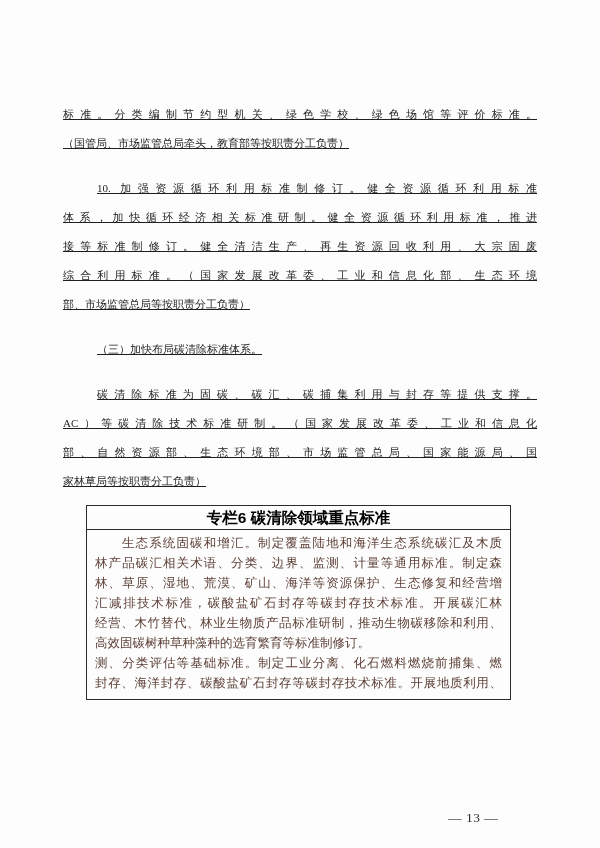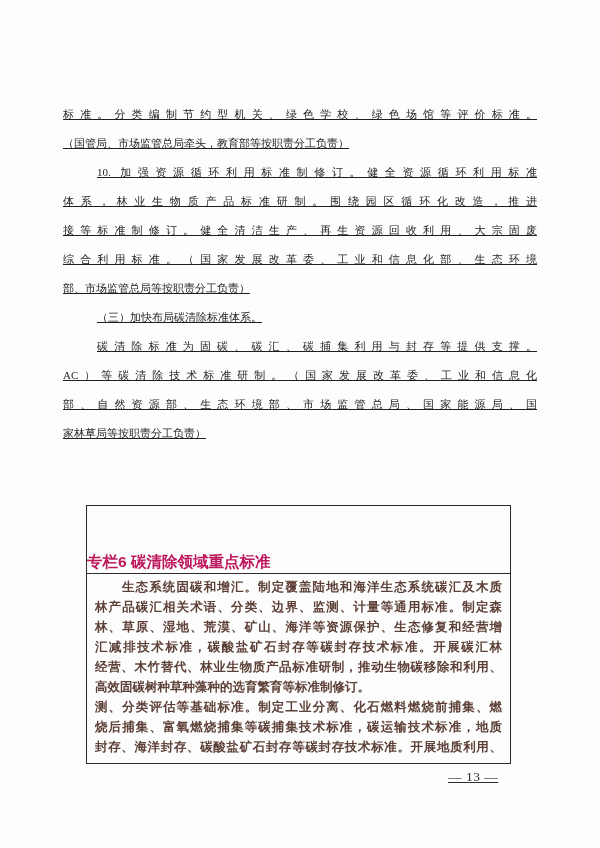--- a/index.html
+++ b/index.html
@@ -26,91 +26,88 @@
     font-size: 11px;
     line-height: 29px;
     height: 29px;
     white-space: normal;
     text-decoration: underline;
   }
   .j {
     text-align: justify;
     text-align-last: justify;
   }
-  .ind { text-indent: 34px; }
+  .ind { text-indent: 34px; margin-top: 16px; }
 
   .callout-box {
     position: absolute;
     left: 86px;
     top: 505px;
     width: 425px;
     border: 1.5px solid #2b2b2b;
     box-sizing: border-box;
   }
   .box-title {
     font-family: "Liberation Sans", "DejaVu Sans", sans-serif;
     font-weight: 700;
     font-size: 15.5px;
     line-height: 23px;
     height: 23px;
-    color: #be185d;
+    text-align: center;
+    color: #000000;
     border-bottom: 1.5px solid #2b2b2b;
-    margin-top: 44px;
   }
   .box-body {
     padding: 3px 8px 6px 8px;
   }
   .xl {
     font-size: 12.5px;
     line-height: 20px;
     height: 20px;
-    font-weight: bold;
   }
   .xind { text-indent: 27px; }
 
   .page-number {
     position: absolute;
     left: 448px;
-    top: 769px;
+    top: 810px;
     font-size: 13.5px;
     letter-spacing: 0.5px;
     color: #2e2e2e;
-    text-decoration: underline;
   }
 </style>
 </head>
 <body>
 
 <div class="page">
 
   <div class="body-text">
     <div class="bl j">标准。分类编制节约型机关、绿色学校、绿色场馆等评价标准。</div>
     <div class="bl">（国管局、市场监管总局牵头，教育部等按职责分工负责）</div>
     <div class="bl j ind">10. 加强资源循环利用标准制修订。健全资源循环利用标准</div>
-    <div class="bl j">体系，林业生物质产品标准研制。围绕园区循环化改造，推进</div>
+    <div class="bl j">体系，加快循环经济相关标准研制。健全资源循环利用标准，推进</div>
     <div class="bl j">接等标准制修订。健全清洁生产、再生资源回收利用、大宗固废</div>
     <div class="bl j">综合利用标准。（国家发展改革委、工业和信息化部、生态环境</div>
     <div class="bl">部、市场监管总局等按职责分工负责）</div>
     <div class="bl ind">（三）加快布局碳清除标准体系。</div>
     <div class="bl j ind">碳清除标准为固碳、碳汇、碳捕集利用与封存等提供支撑。</div>
     <div class="bl j">AC）等碳清除技术标准研制。（国家发展改革委、工业和信息化</div>
     <div class="bl j">部、自然资源部、生态环境部、市场监管总局、国家能源局、国</div>
     <div class="bl">家林草局等按职责分工负责）</div>
   </div>
 
   <div class="callout-box">
     <div class="box-title">专栏6 碳清除领域重点标准</div>
     <div class="box-body" style="color: rgb(93, 64, 55);">
       <div class="xl j xind">生态系统固碳和增汇。制定覆盖陆地和海洋生态系统碳汇及木质</div>
       <div class="xl j">林产品碳汇相关术语、分类、边界、监测、计量等通用标准。制定森</div>
       <div class="xl j">林、草原、湿地、荒漠、矿山、海洋等资源保护、生态修复和经营增</div>
       <div class="xl j">汇减排技术标准，碳酸盐矿石封存等碳封存技术标准。开展碳汇林</div>
       <div class="xl j">经营、木竹替代、林业生物质产品标准研制，推动生物碳移除和利用、</div>
       <div class="xl">高效固碳树种草种藻种的选育繁育等标准制修订。</div>
       <div class="xl j">测、分类评估等基础标准。制定工业分离、化石燃料燃烧前捕集、燃</div>
-      <div class="xl j">烧后捕集、富氧燃烧捕集等碳捕集技术标准，碳运输技术标准，地质</div>
       <div class="xl j">封存、海洋封存、碳酸盐矿石封存等碳封存技术标准。开展地质利用、</div>
     </div>
   </div>
 
   <div class="page-number">— 13 —</div>
 
 </div>
 
 </body></html>

